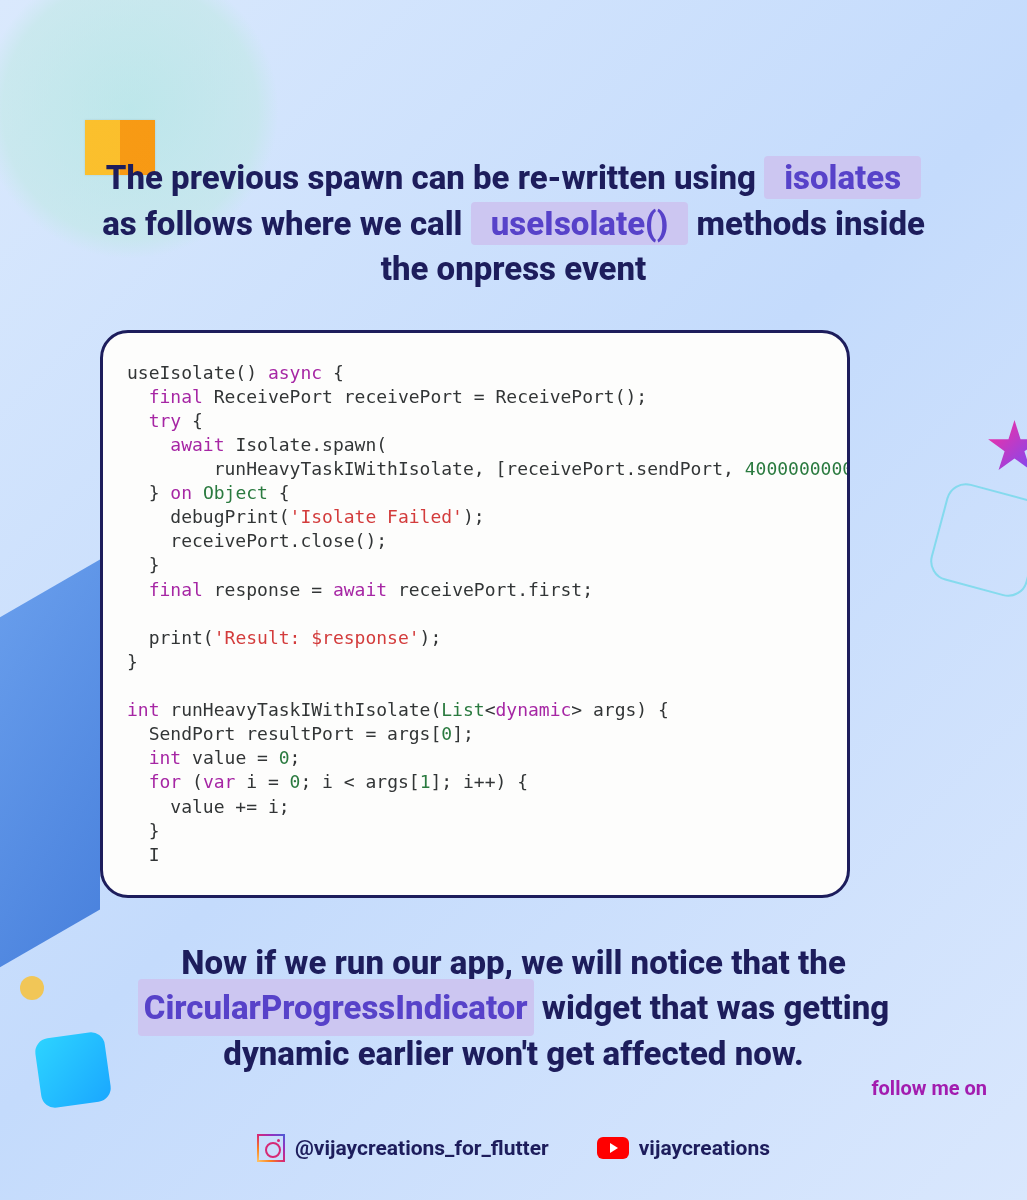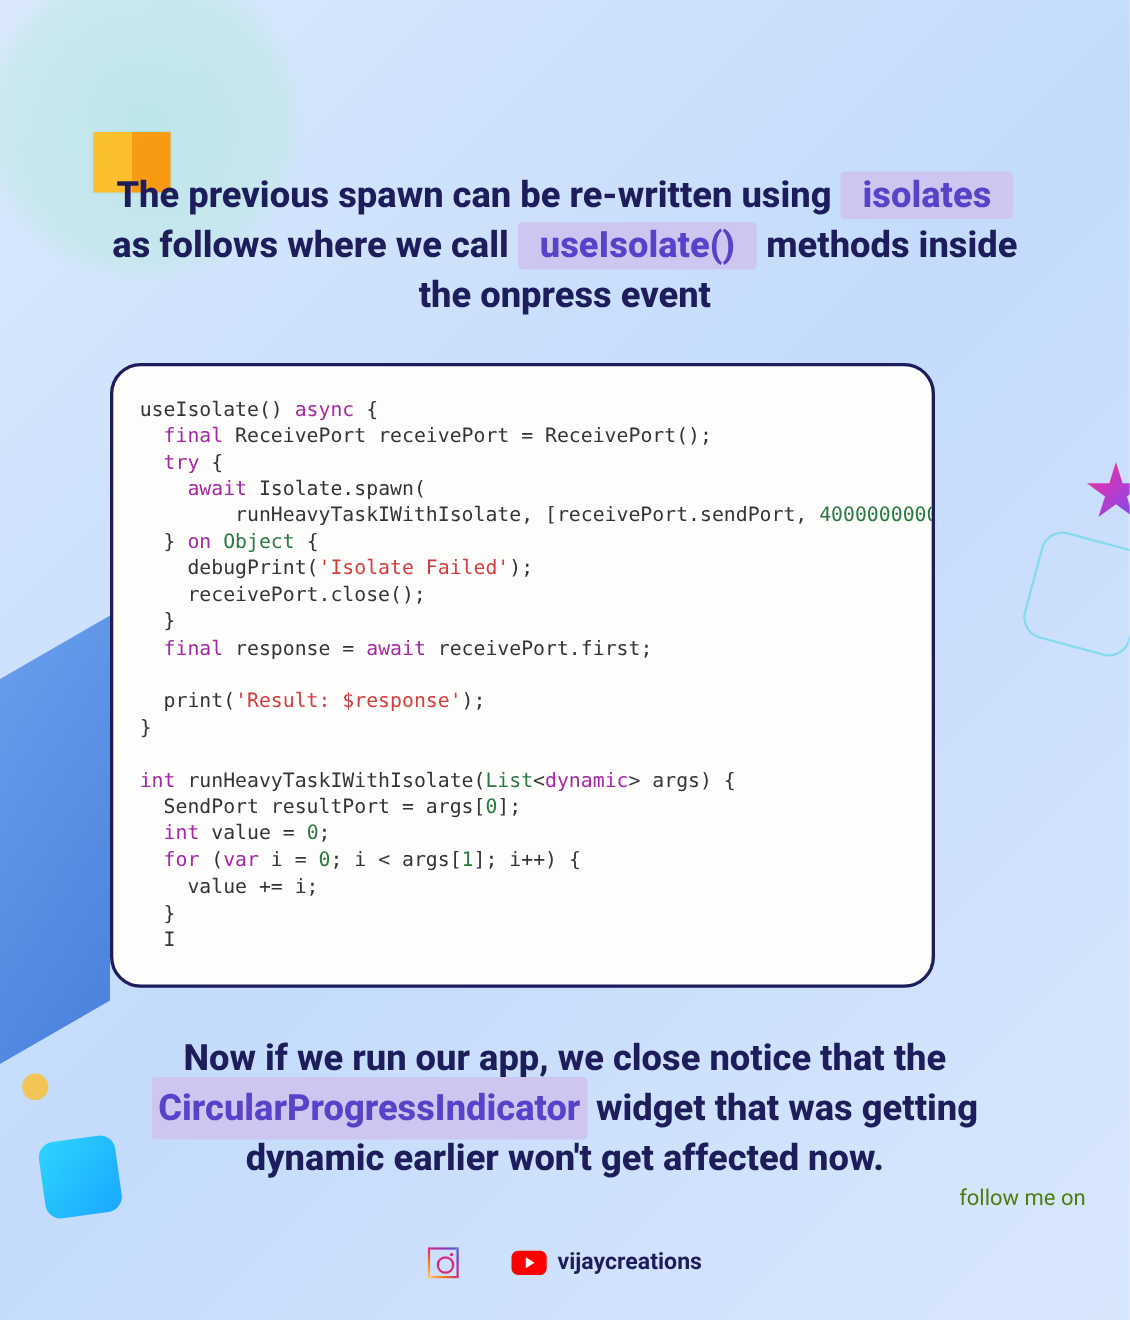--- a/index.html
+++ b/index.html
@@ -141,22 +141,22 @@
     color: #5742c9;
     background: #ccc6f1;
     padding: 9px 6px;
     border-radius: 4px;
   }
 
   .follow-line {
     position: absolute;
     right: 40px;
     bottom: 100px;
-    color: #4d7c0f;
-    font-weight: 400;
+    color: #a21caf;
+    font-weight: 700;
     font-size: 20px;
   }
 
   .social-row {
     position: absolute;
     bottom: 38px;
     left: 0;
     right: 0;
     display: flex;
     align-items: center;
@@ -252,29 +252,30 @@
 <span></span>
 <span class="kw">int</span><span> runHeavyTaskIWithIsolate(</span><span class="type">List</span><span>&lt;</span><span class="kw">dynamic</span><span>&gt; args) {</span>
 <span>  SendPort resultPort = args[</span><span class="num">0</span><span>];</span>
 <span>  </span><span class="kw">int</span><span> value = </span><span class="num">0</span><span>;</span>
 <span>  </span><span class="kw">for</span><span> (</span><span class="kw">var</span><span> i = </span><span class="num">0</span><span>; i &lt; args[</span><span class="num">1</span><span>]; i++) {</span>
 <span>    value += i;</span>
 <span>  }</span>
 <span>  I</span></div>
 
   <div class="heading2">
-    <span>Now if we run our app, we close notice that the </span><span class="hl">CircularProgressIndicator</span><span> widget that was getting dynamic earlier won't get affected now.</span>
+    <span>Now if we run our app, we will notice that the </span><span class="hl">CircularProgressIndicator</span><span> widget that was getting dynamic earlier won't get affected now.</span>
   </div>
 
 </div>
 
 <div class="follow-line">follow me on</div>
 
 <div class="social-row">
   <div class="group">
     <span class="ig-icon"></span>
+    <span>@vijaycreations_for_flutter</span>
   </div>
   <div class="gap"></div>
   <div class="group">
     <span class="yt-icon"></span>
     <span>vijaycreations</span>
   </div>
 </div>
 
 </body></html>

